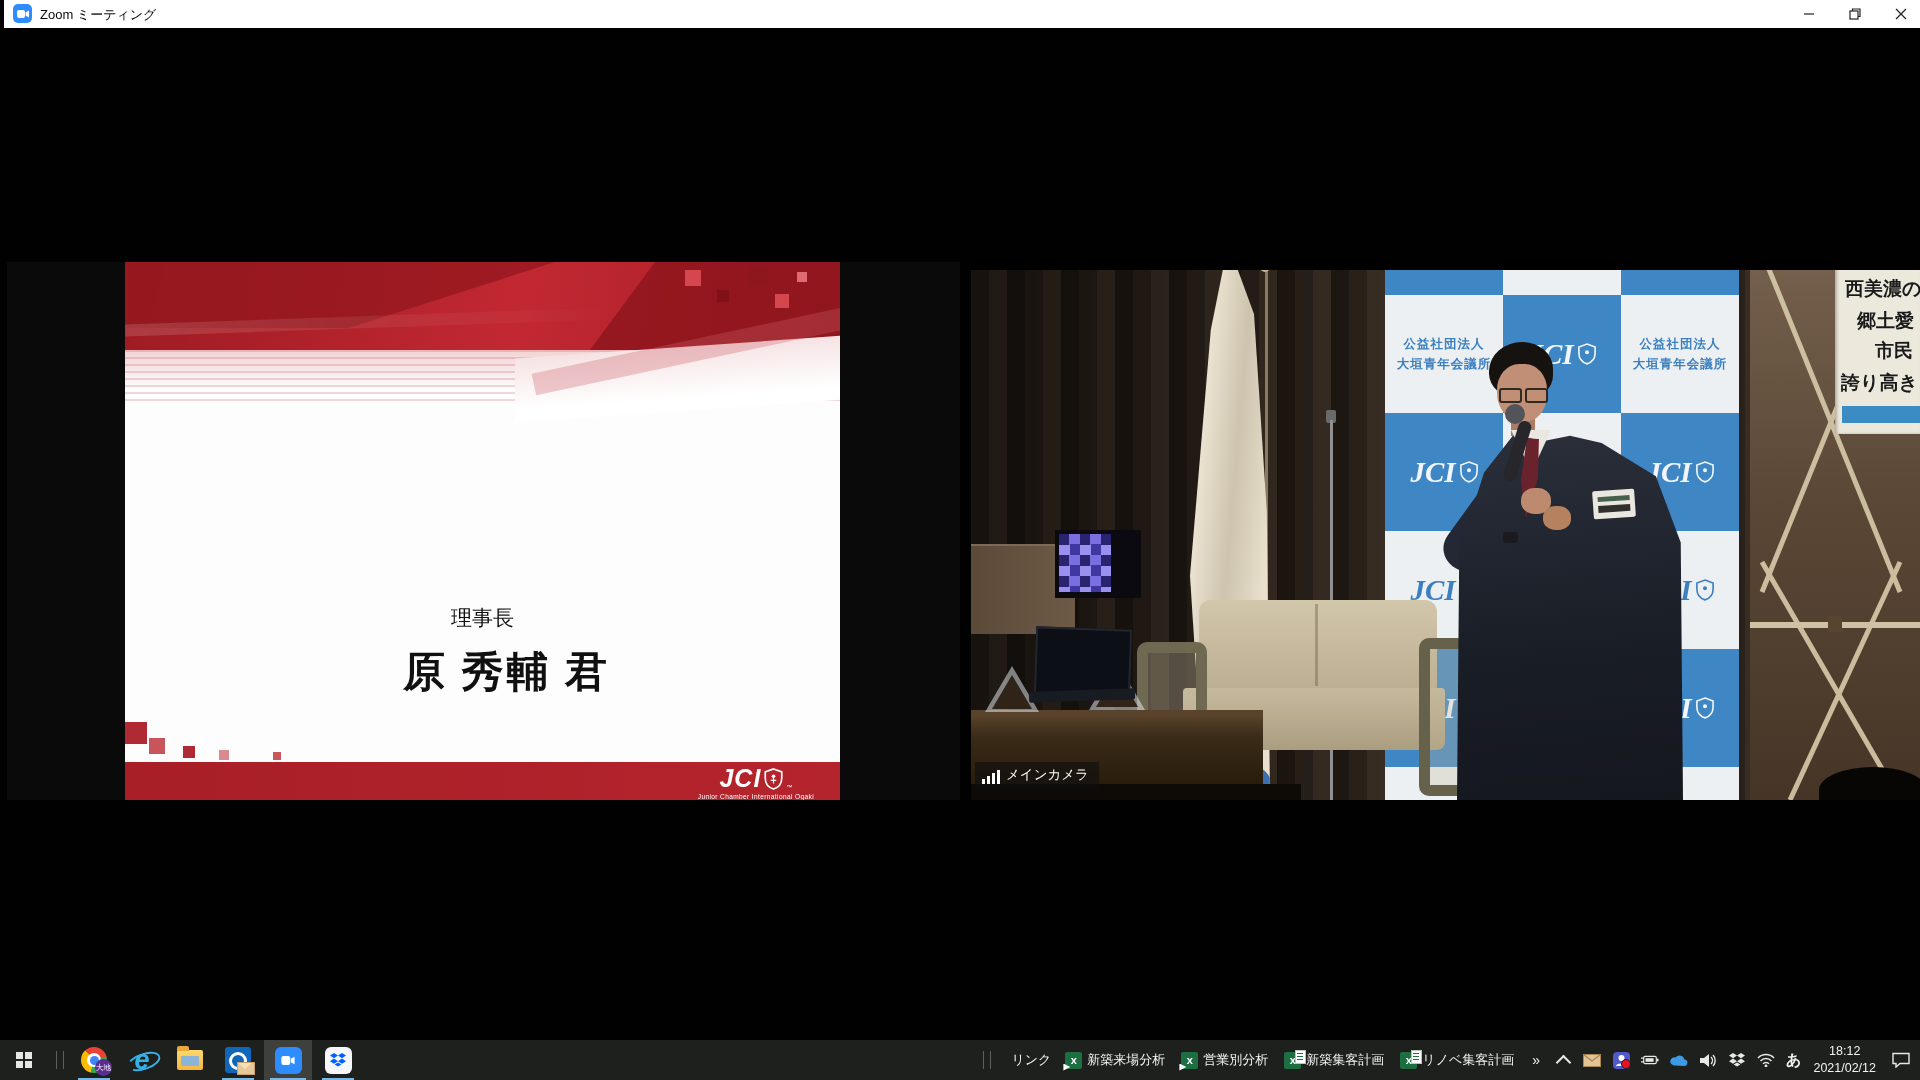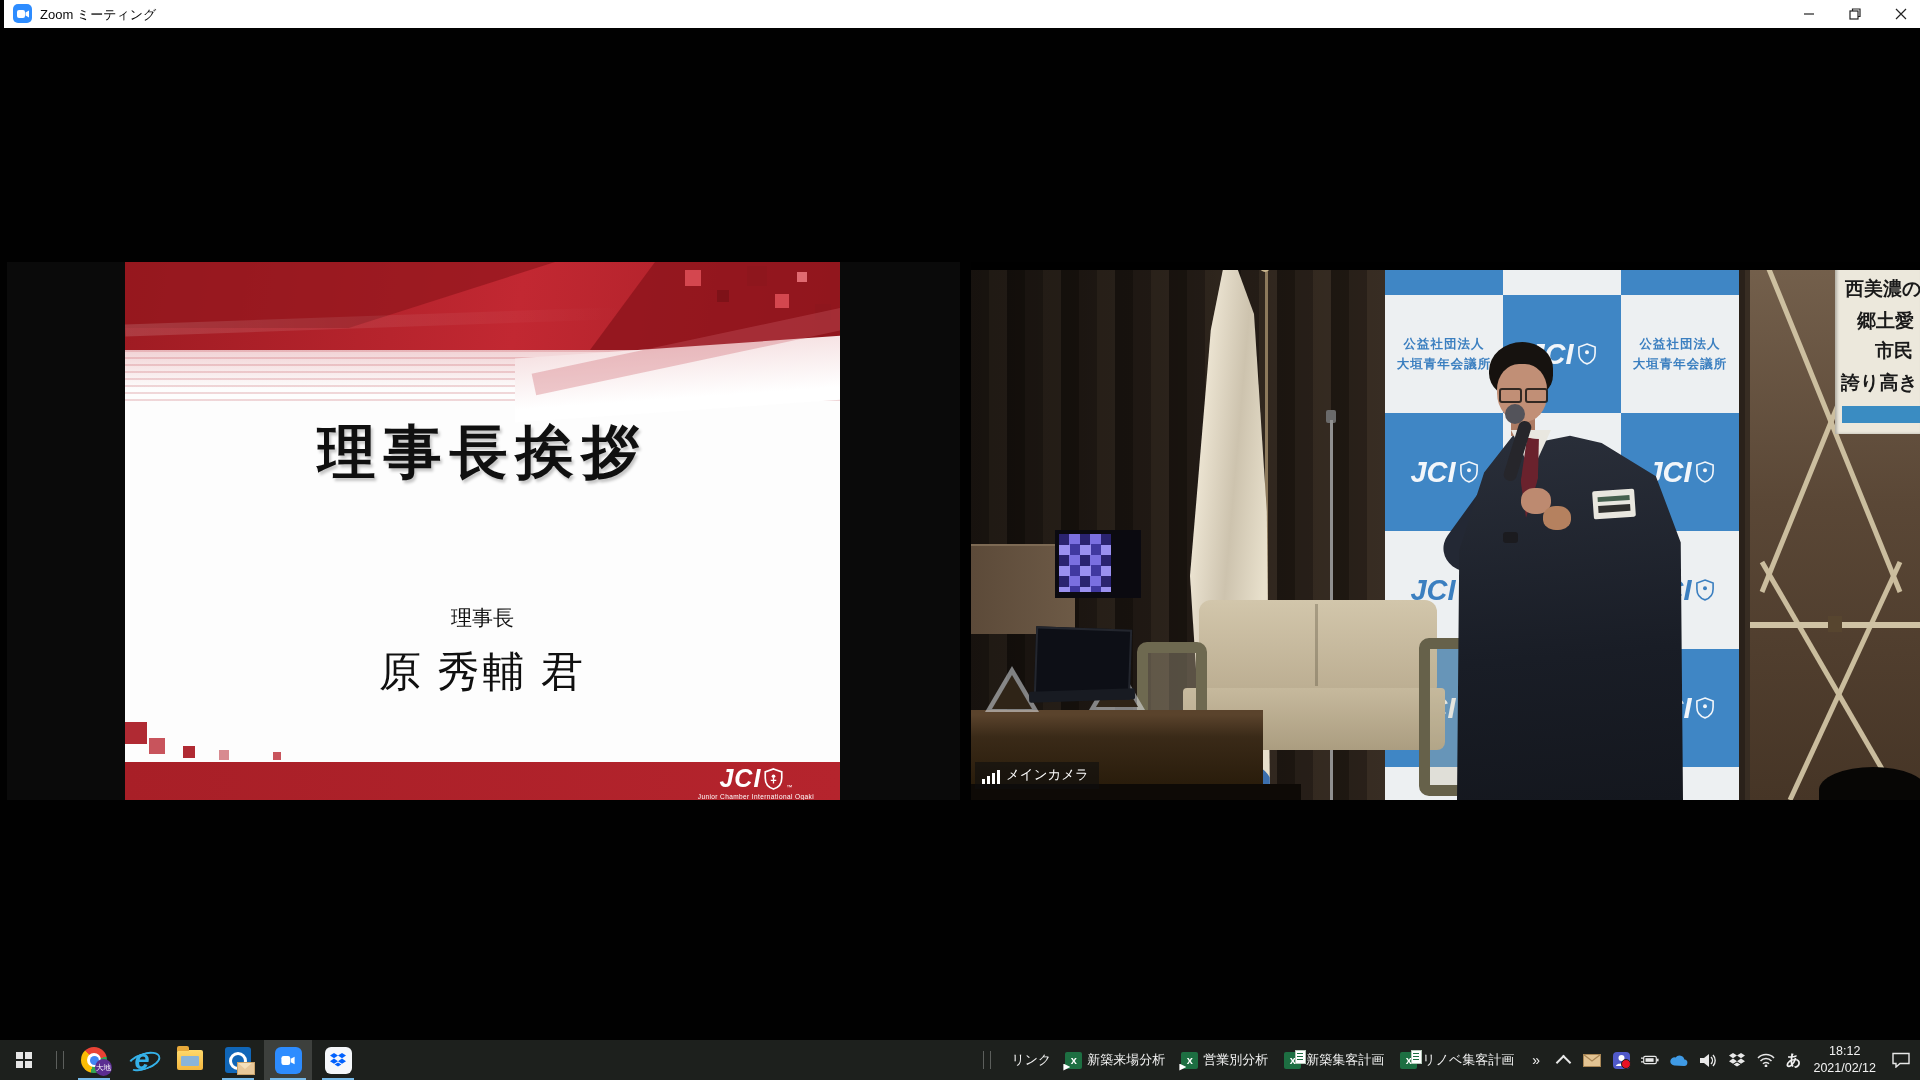--- a/index.html
+++ b/index.html
@@ -32,38 +32,38 @@
   #slide-fade{position:absolute;left:0;top:88px;width:715px;height:52px;
     background:linear-gradient(to bottom,rgba(196,40,50,.20),rgba(255,255,255,0) 75%),
       repeating-linear-gradient(to bottom,rgba(180,40,50,.18) 0 2px,rgba(255,255,255,0) 2px 7px);}
   #fade-wedge{position:absolute;left:390px;top:84px;width:360px;height:64px;background:linear-gradient(to bottom,#f6e3e4,#ffffff 80%);transform:skewY(-4deg);}
   #fade-diag{position:absolute;right:-50px;top:74px;width:360px;height:22px;background:rgba(205,95,105,.32);transform:rotate(-12deg);}
   .slide-text{position:absolute;left:0;width:715px;text-align:center;color:#101010;
     font-family:"Liberation Serif",serif;}
   #slide-title{top:152px;font-size:58px;letter-spacing:8px;font-weight:600;text-shadow:2px 3px 3px rgba(0,0,0,.22);}
   #slide-line1{top:298px;font-size:31px;}
   #slide-line2{top:342px;font-size:21px;}
-  #slide-name{top:382px;font-size:42px;letter-spacing:3px;font-weight:400;}
+  #slide-name{top:382px;font-size:42px;letter-spacing:3px;font-weight:700;padding-left:24px;}
   #slide-footer{position:absolute;left:0;top:500px;width:715px;height:38px;
     background:linear-gradient(90deg,#a81f27,#b5242d);}
   #footer-logo{position:absolute;right:26px;top:2px;display:flex;flex-direction:column;align-items:center;color:#fff;}
   #footer-logo .row{display:flex;align-items:center;gap:3px;}
   #footer-logo .jci{font-style:italic;font-weight:900;font-size:25px;letter-spacing:1px;}
   #footer-logo .tm{font-size:6px;align-self:flex-end;margin-bottom:3px;}
   #footer-logo .sub{font-size:6.5px;letter-spacing:.4px;margin-top:0;}
   .mos{position:absolute;background:#b02a33;}
 
   
   #video-right{position:absolute;left:971px;top:234px;width:949px;height:538px;background:#241c15;overflow:hidden;}
   #curtain{position:absolute;inset:0;
     background:repeating-linear-gradient(90deg,#2a211a 0 18px,#382d23 18px 36px,#1f1812 36px 54px);}
   #curtain-shade{position:absolute;left:0;top:0;width:420px;height:538px;
     background:linear-gradient(90deg,rgba(0,0,0,.45),rgba(0,0,0,0));}
   #backdrop{position:absolute;left:414px;top:-85px;width:354px;height:708px;display:grid;
-    grid-template-columns:repeat(3,118px);grid-template-rows:repeat(6,118px);}
+    grid-template-columns:repeat(3,118px);grid-template-rows:repeat(6,118px);font-family:Liberation Serif, serif;}
   .bd-cell{display:flex;align-items:center;justify-content:center;}
   .bd-cell.blue{background:#3f86c5;color:#f2f6fa;}
   .bd-cell.white{background:#edf0f2;color:#3b7fc0;}
   .cell-jci{display:flex;align-items:center;gap:4px;font-style:italic;font-weight:900;font-size:29px;}
   .cell-org{display:flex;flex-direction:column;align-items:center;font-size:12.5px;font-weight:700;line-height:1.6;letter-spacing:1px;}
   #truss-wall{position:absolute;left:779px;top:0;width:170px;height:538px;
     background:linear-gradient(180deg,#74604c,#5a4736 45%,#463526);}
   #poster{position:absolute;left:864px;top:4px;width:85px;height:168px;background:#ece8dc;overflow:hidden;
     box-shadow:inset 2px 0 3px rgba(0,0,0,.25);}
   .poster-line{position:absolute;white-space:nowrap;font-family:"Liberation Serif",serif;font-weight:700;
@@ -229,21 +229,20 @@
           <div class="px" style="left:592px;top:28px;width:12px;height:12px;background:#7e1218"></div>
           <div class="px" style="left:622px;top:4px;width:20px;height:20px;background:#8e161d"></div>
           <div class="px" style="left:650px;top:32px;width:14px;height:14px;background:#d4474f"></div>
           <div class="px" style="left:672px;top:10px;width:10px;height:10px;background:#e06a71"></div>
           <div class="px" style="left:690px;top:42px;width:16px;height:16px;background:#8e161d"></div>
         </div>
         <div id="slide-fade"></div>
         <div id="fade-wedge"></div>
         <div id="fade-diag"></div>
 
-        <div class="slide-text" id="slide-title">理事長挨拶</div>
         <div class="slide-text" id="slide-line2">理事長</div>
         <div class="slide-text" id="slide-name">原 秀輔 君</div>
 
         <div class="mos" style="left:0;top:460px;width:22px;height:22px;"></div>
         <div class="mos" style="left:24px;top:476px;width:16px;height:16px;background:#c8545c;"></div>
         <div class="mos" style="left:58px;top:484px;width:12px;height:12px;"></div>
         <div class="mos" style="left:94px;top:488px;width:10px;height:10px;background:#d88a90;"></div>
         <div class="mos" style="left:148px;top:490px;width:8px;height:8px;background:#c8545c;"></div>
 
         <div id="slide-footer">

